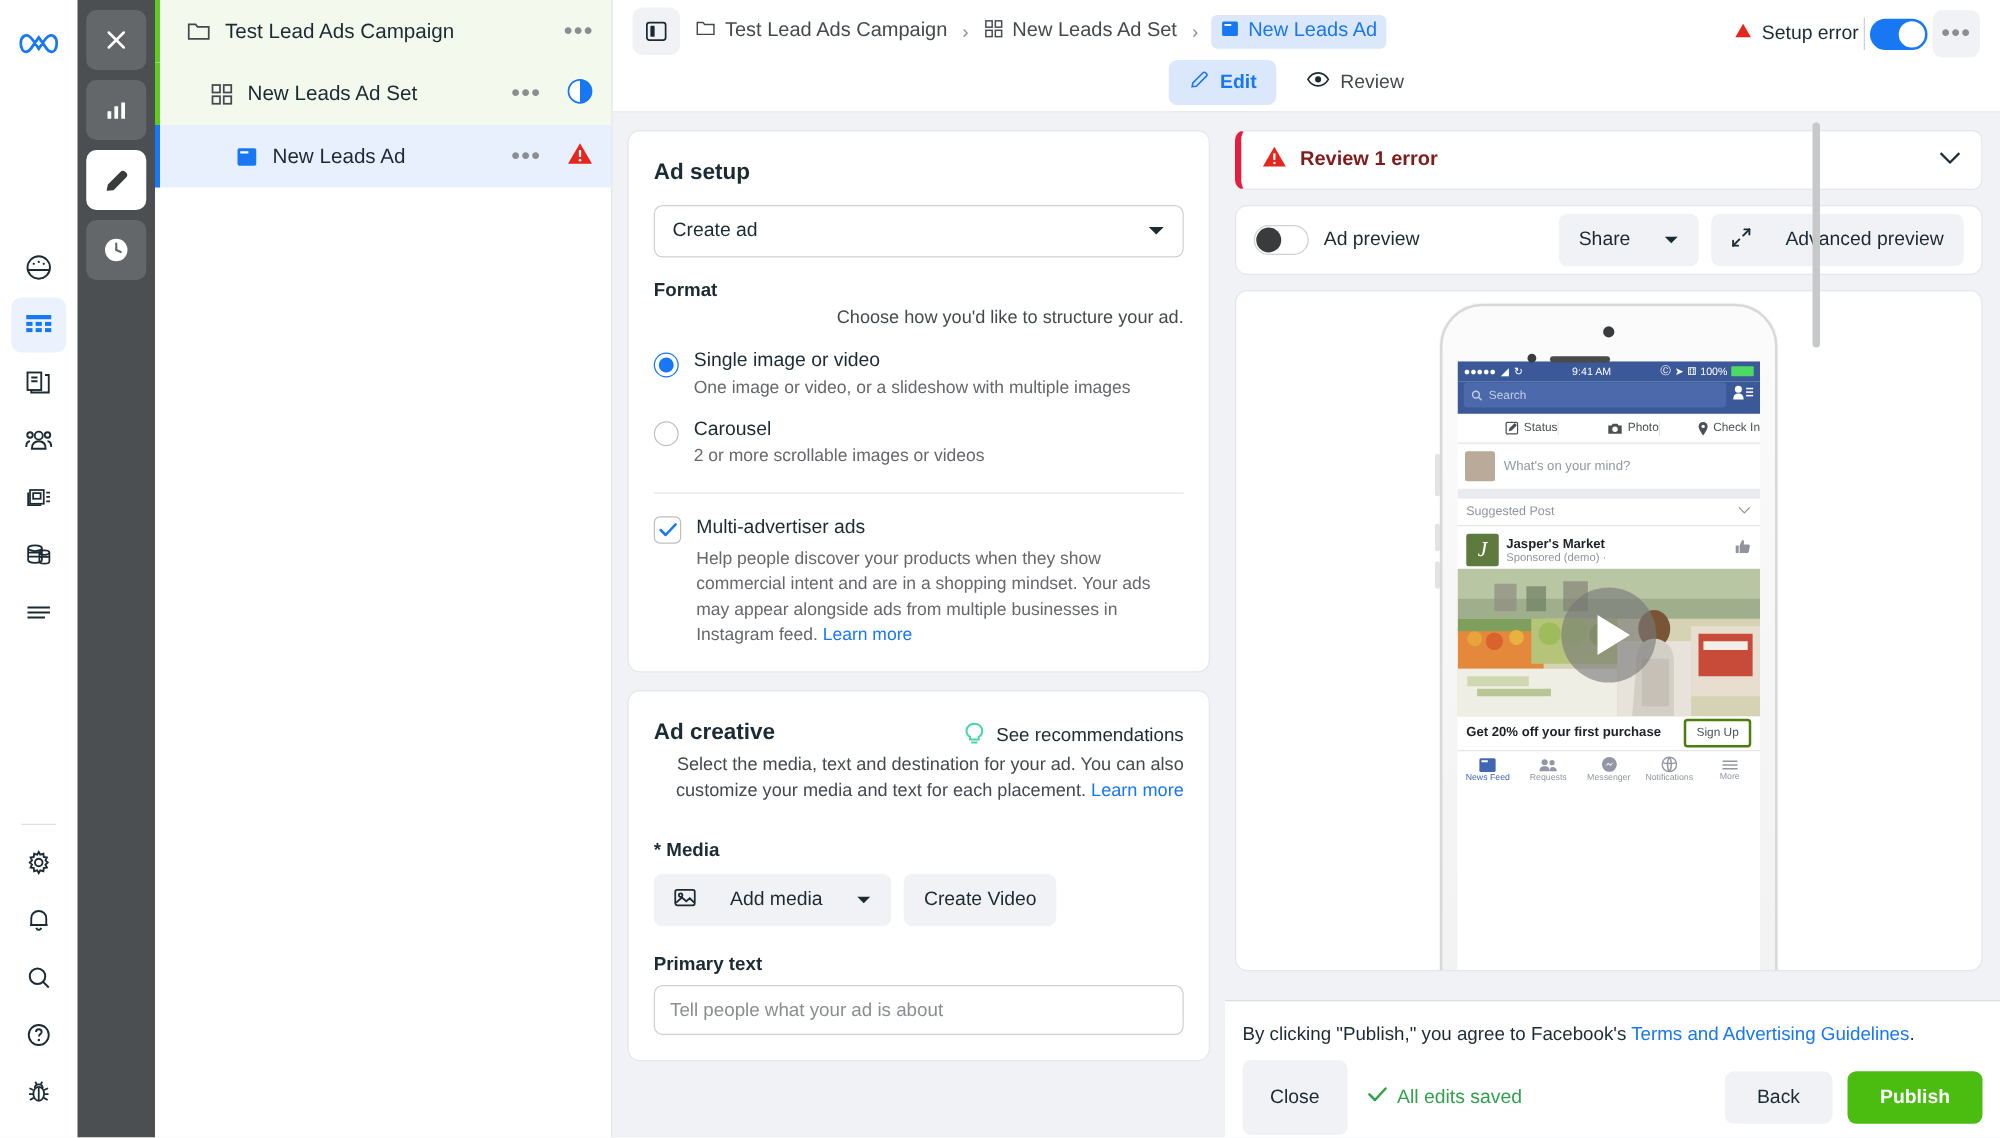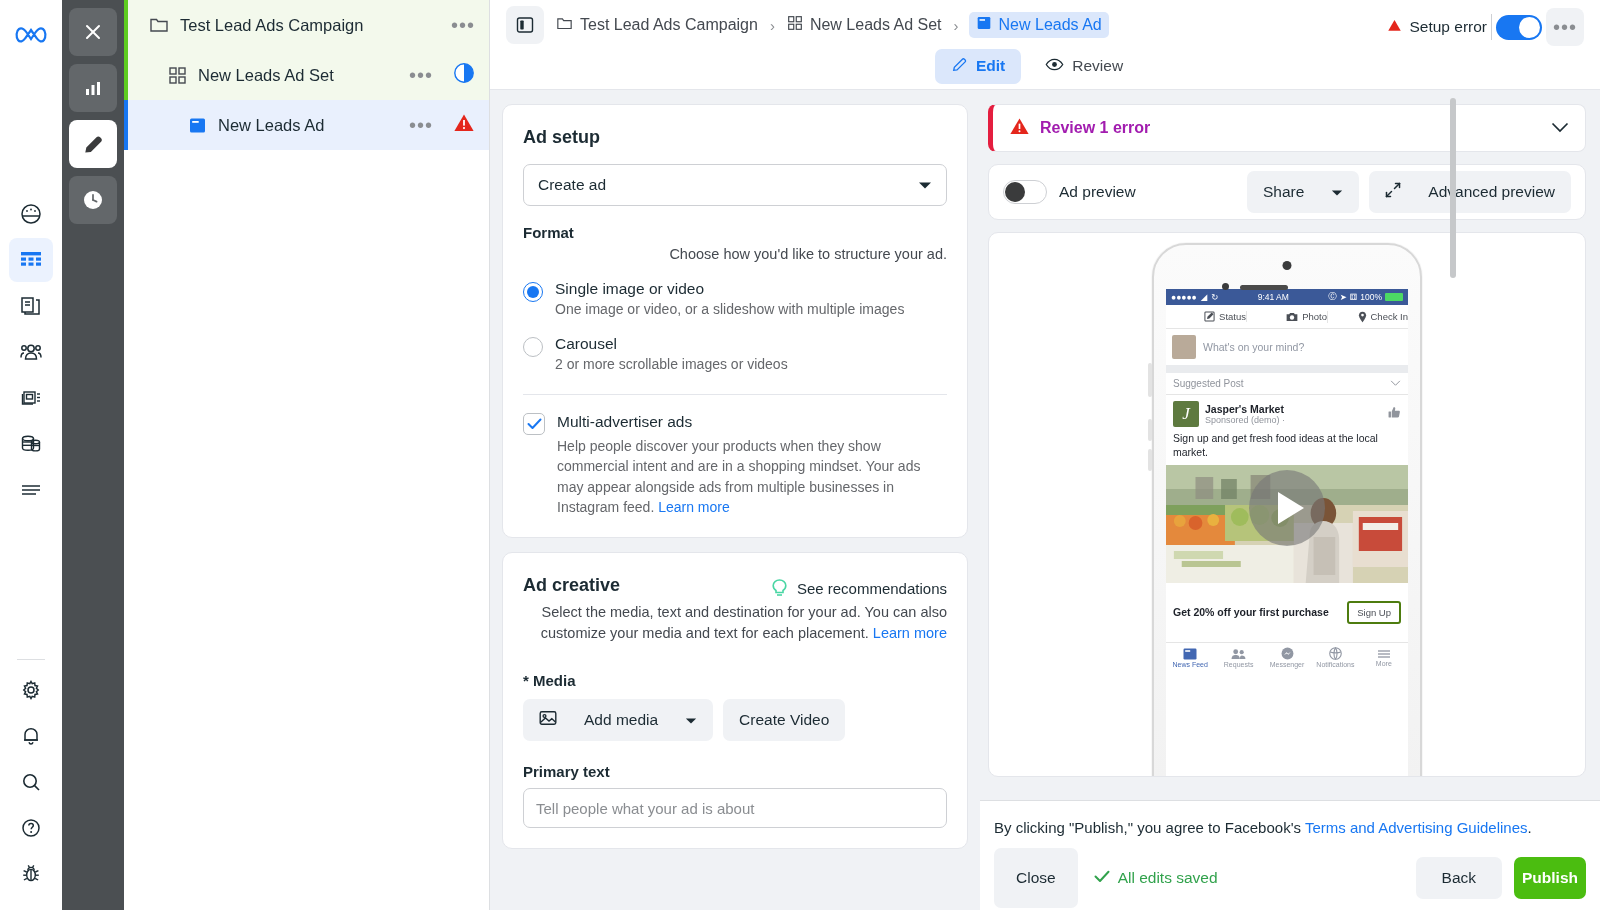--- a/index.html
+++ b/index.html
@@ -142,21 +142,21 @@
     font-size:15px; color:#8a8d91; padding: 0 12px; font-family:"Liberation Sans", sans-serif; background:#fff;
   }
   .input::placeholder { color:#8a8d91; }
 
   
   .col-right { flex:1; padding: 14px 14px 0 8px; overflow:hidden; }
   .err-card {
     background:#fff; border:1px solid #e4e6eb; border-left: 5px solid #e41e3f; border-radius:8px;
     height: 48px; display:flex; align-items:center; padding: 0 16px; margin-bottom: 12px;
   }
-  .err-title { font-size:16px; font-weight:bold; margin-left:10px; color:#a21caf;}
+  .err-title { font-size:16px; font-weight:bold; margin-left:10px; color:#7f1d1d;}
   .preview-bar {
     background:#fff; border:1px solid #e4e6eb; border-radius:10px; height: 56px;
     display:flex; align-items:center; padding: 0 14px; margin-bottom: 12px;
   }
   .toggle-dark { width:44px; height:24px; border-radius:12px; background:#fff; border:1px solid #ced0d4; position:relative; cursor:pointer;}
   .toggle-dark .knob { position:absolute; left:1px; top:1px; width:20px; height:20px; border-radius:50%; background:#3a3b3c;}
   .prev-label { margin-left:12px; font-size:15.5px; }
   .prev-btns { margin-left:auto; display:flex; gap:10px; }
   .preview-stage {
     background:#fff; border:1px solid #e4e6eb; border-radius:10px; height: 545px;
@@ -184,21 +184,21 @@
   .composer { display:flex; align-items:center; gap:7px; padding:6px 6px; border-bottom:8px solid #e9ebee; }
   .composer .av { width:24px;height:24px;background:#b9aa99; border-radius:2px; }
   .composer .ph { font-size:10.5px; color:#9197a3; }
   .sugg { display:flex; align-items:center; padding: 5px 7px; font-size:10px; color:#90949c; border-bottom:1px solid #e5e5e5;}
   .post-head { display:flex; align-items:center; gap:6px; padding:6px 7px 2px 7px;}
   .brandlogo { width:26px;height:26px; background:#5e7a3f; border-radius:2px; display:flex;align-items:center;justify-content:center;color:#fff;font-family:"Liberation Serif", serif; font-style:italic; font-size:17px;}
   .brandname { font-size:10.5px; font-weight:bold; color:#1d2129;}
   .sponsored { font-size:9px; color:#90949c;}
   .post-text { font-size:10.5px; color:#1d2129; padding: 3px 7px 6px 7px; line-height:1.3;}
   .post-img { height: 118px; position:relative; overflow:hidden; background:#cfc9a8;}
-  .cta-row { display:flex; align-items:center; padding: 18px 7px; gap:6px; }
+  .cta-row { display:flex; align-items:center; padding: 2px 7px; gap:6px; }
   .cta-text { font-size:10.5px; font-weight:bold; color:#1d2129; line-height:1.25; }
   .cta-btn { margin-left:auto; border:2px solid #4d7c0f; border-radius:3px; padding: 4px 8px; font-size:9.5px; color:#4b4f56;}
   .tabbar { display:flex; border-top:1px solid #e5e5e5; height:30px; align-items:center; }
   .tb { flex:1; display:flex; flex-direction:column; align-items:center; gap:1px; font-size:7px; color:#9197a3;}
   .tb.on { color:#4267b2; }
   .playbtn {
     position:absolute; left:50%; top: 265px; transform: translate(-50%,-50%);
     width: 76px; height:76px; border-radius:50%; background: rgba(120,120,120,0.62);
     display:flex; align-items:center; justify-content:center; z-index: 3;
   }
@@ -211,21 +211,21 @@
   }
   .legal { font-size:15px; color:#1c2b33; padding: 18px 0 0 14px; }
   .bottom-actions { display:flex; align-items:center; padding: 12px 14px 0 14px; }
   .btn-close {
     background:#f0f2f5; border:none; border-radius:7px; height:60px; padding:0 22px; font-size:15.5px;
     color:#1c2b33; cursor:pointer; font-family:"Liberation Sans", sans-serif;
   }
   .saved { display:flex; align-items:center; gap:8px; color:#31a24c; font-size:15.5px; margin-left:16px;}
   .right-actions { margin-left:auto; display:flex; gap:12px; }
   .btn-back { background:#f0f2f5; border:none; border-radius:7px; height:42px; padding:0 26px; font-size:15.5px; color:#1c2b33; cursor:pointer; font-family:"Liberation Sans", sans-serif;}
-  .btn-publish { background:#4bbd10; border:none; border-radius:7px; height:42px; padding:0 8px; font-size:15.5px; color:#fff; font-weight:bold; cursor:pointer; font-family:"Liberation Sans", sans-serif;}
+  .btn-publish { background:#4bbd10; border:none; border-radius:7px; height:42px; padding:0 26px; font-size:15.5px; color:#fff; font-weight:bold; cursor:pointer; font-family:"Liberation Sans", sans-serif;}
   .scrollbar-v { position:absolute; right:1px; top:0; width:6px; border-radius:3px; background:#c6c8ca; }
 </style>
 </head>
 <body>
 
 <div class="app">
 
   <div class="rail-left">
     <div class="rail-logo">
       <svg width="32" height="20" viewBox="0 0 32 20">
@@ -684,20 +684,38 @@
                   <span style="margin-left:4px">◢</span>
                   <span style="margin-left:4px">↻</span>
                   <span style="margin-left:auto">9:41 AM</span>
                   <span style="margin-left:auto">Ⓒ</span>
                   <span style="margin-left:3px">➤</span>
                   <span style="margin-left:3px">⚅</span>
                   <span style="margin-left:3px">100%</span>
                   <span style="margin-left:3px;width:18px;height:8px;background:#4cd964;border-radius:1px;display:inline-block"></span>
                 </div>
 
+                <div class="fb-search">
+                  <div class="search-pill">
+                    <svg width="9" height="9" viewBox="0 0 12 12" fill="none" stroke="#c3cee3" stroke-width="1.6">
+                        <circle cx="5" cy="5" r="3.6"></circle>
+                        <line x1="7.8" y1="7.8" x2="11" y2="11"></line>
+                      </svg>
+                    <span>Search</span>
+                  </div>
+                  <span>
+                    <svg width="17" height="14" viewBox="0 0 18 14" fill="#ffffff">
+                        <circle cx="5" cy="4.2" r="3"></circle>
+                        <path d="M0.6 13 C0.6 9 2.6 7.8 5 7.8 C7.4 7.8 9.4 9 9.4 13 Z"></path>
+                        <rect x="11.5" y="3" width="6" height="1.3"></rect>
+                        <rect x="11.5" y="6" width="6" height="1.3"></rect>
+                        <rect x="11.5" y="9" width="6" height="1.3"></rect>
+                      </svg>
+                  </span>
+                </div>
 
                 <div class="fb-actions">
                   <div class="fb-act">
                     <svg width="11" height="11" viewBox="0 0 12 12" fill="none" stroke="#4b4f56" stroke-width="1.1">
                         <rect x="1" y="1" width="10" height="10" rx="1"></rect>
                         <path d="M4 8 L4.4 6.4 L8.5 2.4 L9.6 3.5 L5.6 7.6 Z" fill="#4b4f56"></path>
                       </svg>
                     <span>Status</span>
                   </div>
                   <div class="fb-act">
@@ -739,21 +757,20 @@
                     <div class="sponsored">Sponsored (demo) ·</div>
                   </span>
                   <span style="margin-left:auto">
                     <svg width="13" height="13" viewBox="0 0 14 14" fill="#90949c">
                         <path d="M4 5.8 L6.2 1 C7.4 1 8 1.8 7.8 3 L7.4 5 L11.6 5 C12.4 5 13 5.7 12.8 6.5 L11.9 11 C11.8 11.8 11.2 12.3 10.4 12.3 L4 12.3 Z"></path>
                         <rect x="0.6" y="5.8" width="2.6" height="6.5" rx="0.4"></rect>
                       </svg>
                   </span>
                 </div>
 
-                <div class="post-text">Sign up and get fresh food ideas at the local market.</div>
 
                 <div class="post-img">
                   <svg width="100%" height="118" viewBox="0 0 246 118" preserveAspectRatio="none">
                     <rect width="246" height="118" fill="#d6d2b4"></rect>
                     <rect y="0" width="246" height="26" fill="#b9c6a4"></rect>
                     <rect y="24" width="246" height="16" fill="#9fae8c"></rect>
                     <rect x="0" y="46" width="70" height="34" fill="#e4893c"></rect>
                     <rect x="0" y="40" width="70" height="10" fill="#7ea05c"></rect>
                     <circle cx="14" cy="56" r="6" fill="#e8a33d"></circle>
                       <circle cx="30" cy="58" r="7" fill="#d9632c"></circle>

